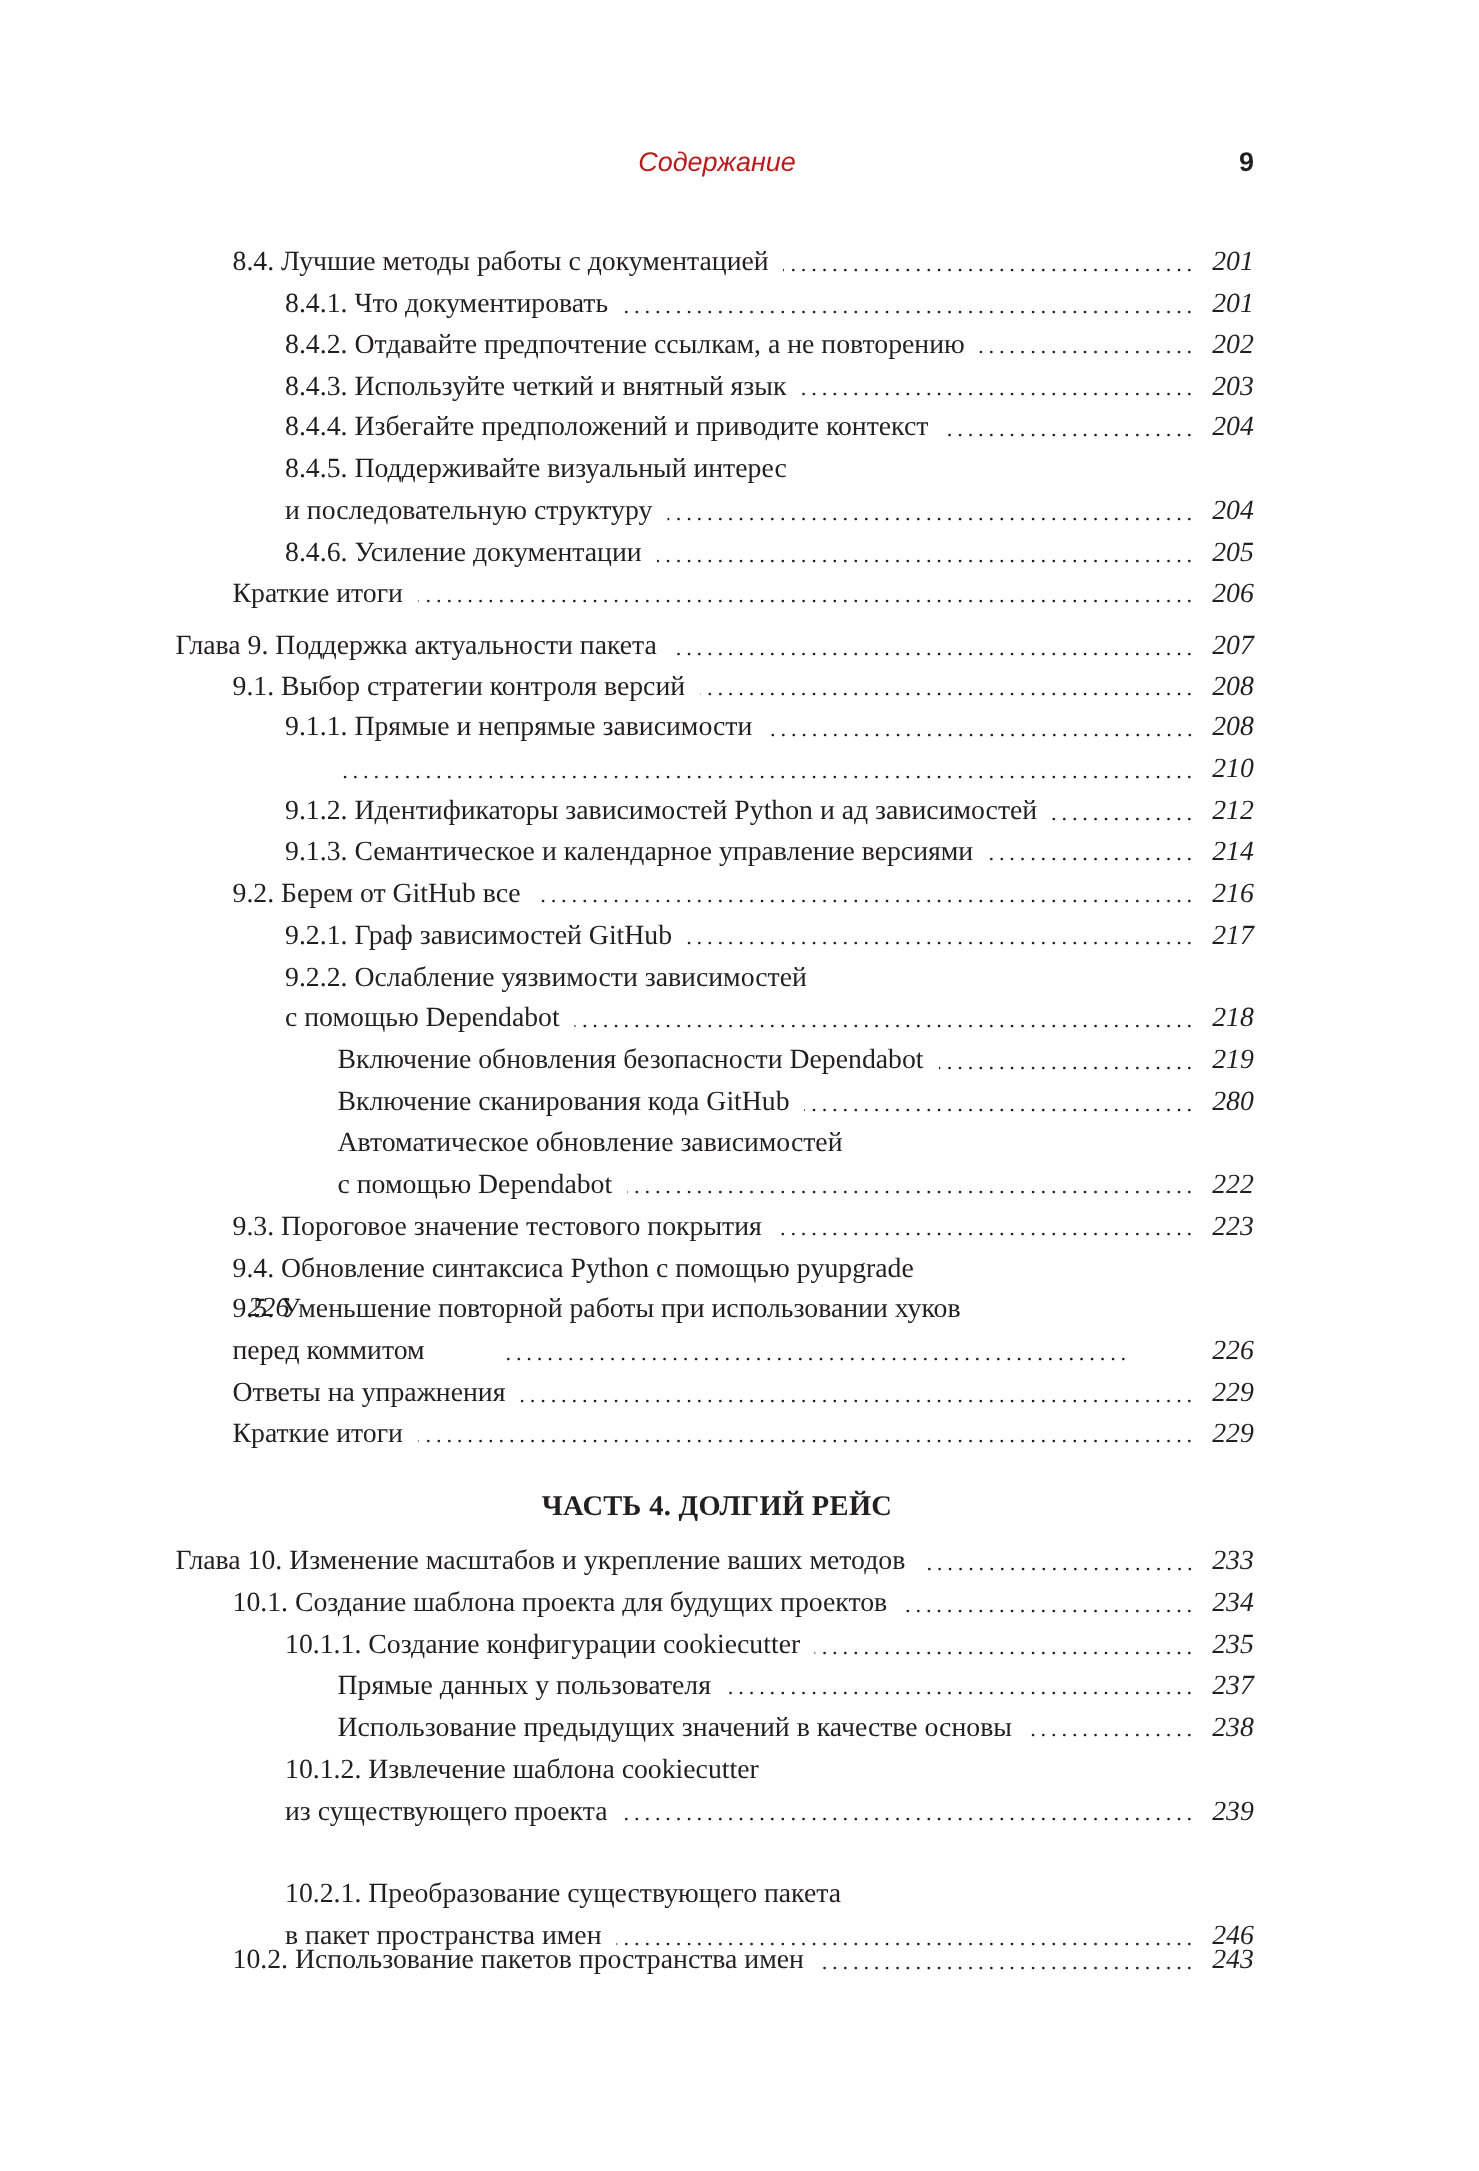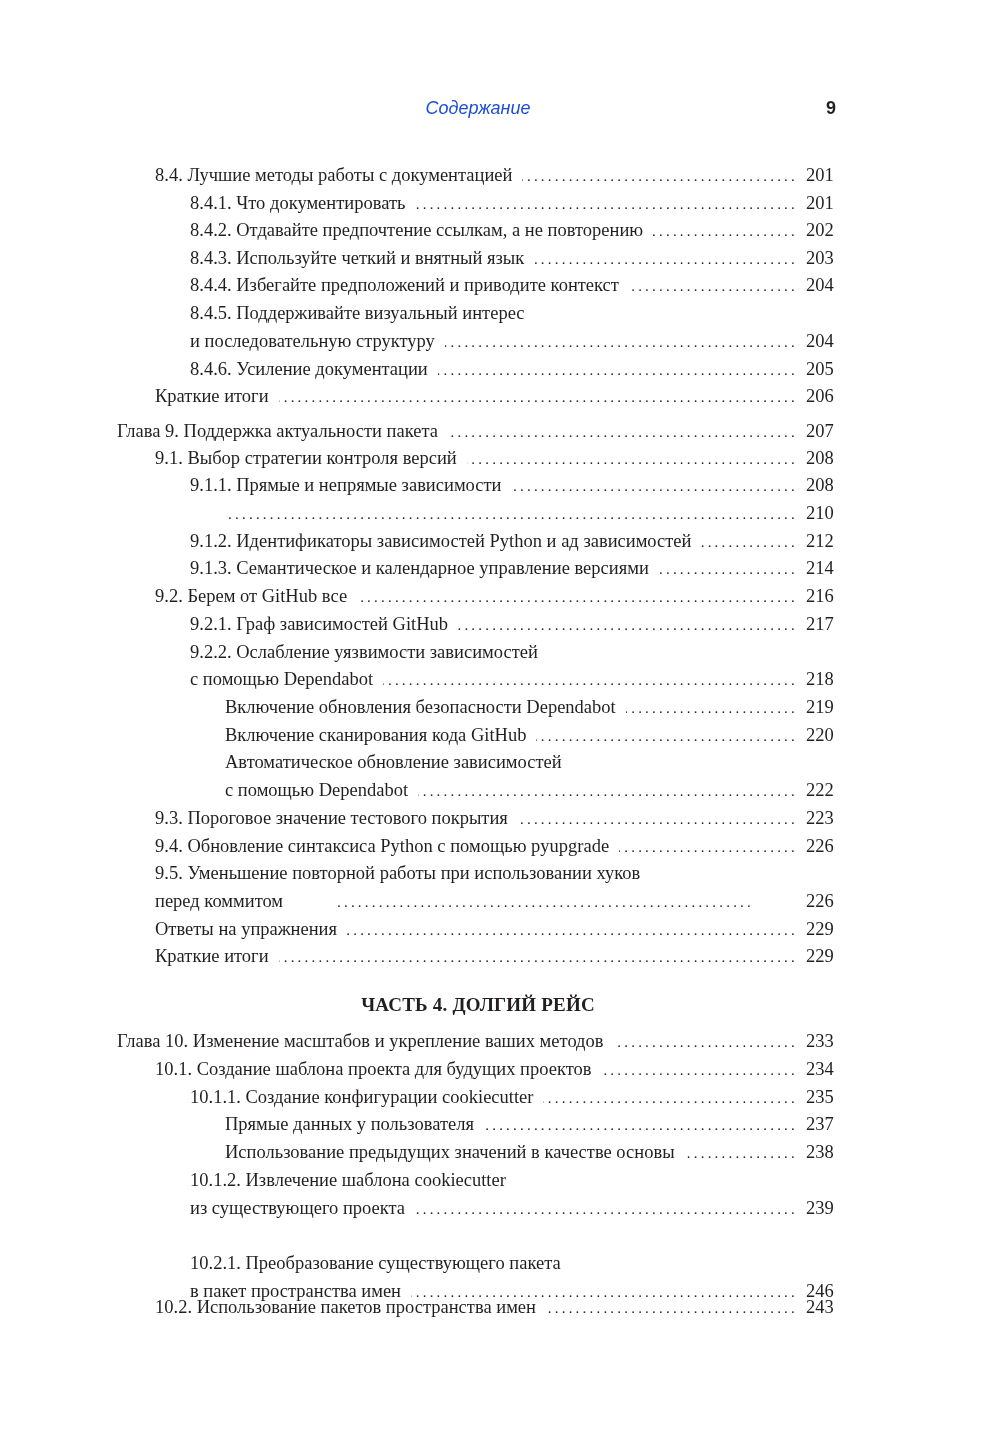--- a/index.html
+++ b/index.html
@@ -1,30 +1,30 @@
 <!DOCTYPE html>
 <html><head>
 <meta charset="utf-8">
 <style>
   html, body { margin:0; padding:0; background:#ffffff; }
   body { width:986px; height:1447px; position:relative; overflow:hidden;
          font-family:"Liberation Serif","DejaVu Serif",serif; color:#231f20; }
   .running-head { position:absolute; top:98px; left:0; width:986px; height:26px; }
   .rh-title { position:absolute; left:0; width:956px; text-align:center; top:0;
               font-family:"Liberation Sans","DejaVu Sans",sans-serif; font-style:italic;
-              font-size:18px; color:#1d4ed8; }
+              font-size:18px; color:#b91c1c; }
   .rh-page { position:absolute; left:826px; top:0;
              font-family:"Liberation Sans","DejaVu Sans",sans-serif; font-weight:bold; font-size:18px; }
   .toc { position:absolute; left:0; top:0; width:986px; }
   .row { position:absolute; height:26px; display:flex; align-items:baseline;
          font-size:18.5px; line-height:26px; white-space:nowrap; }
   .row .lbl { flex:0 0 auto; padding-right:10px; }
   .row .dots { flex:1 1 auto; overflow:hidden; letter-spacing:3.2px; color:#231f20;
                font-size:15px; text-align:right; direction:rtl; }
-  .row .pg { flex:0 0 auto; padding-left:8px; text-align:left; min-width:32px; }
+  .row .pg { flex:0 0 auto; padding-left:8px; text-align:center; min-width:32px;font-style:italic; }
   .row.nodots .dots { visibility:hidden; }
   .row.nodots .pg { visibility:hidden; }
   .part-heading { position:absolute; top:994px; left:0; width:956px; text-align:center;
                   font-weight:bold; font-size:19px; letter-spacing:0.2px; }
 </style>
 </head>
 <body>
 
 <div class="running-head">
   <span class="rh-title">Содержание</span>
@@ -127,38 +127,38 @@
       <span class="pg">218</span>
     </div>
     <div class="row" style="left: 225px; width: 613px; top: 694px;">
       <span class="lbl">Включение обновления безопасности Dependabot</span>
       <span class="dots">................................................................................................................</span>
       <span class="pg">219</span>
     </div>
     <div class="row" style="left: 225px; width: 613px; top: 722px;">
       <span class="lbl">Включение сканирования кода GitHub</span>
       <span class="dots">................................................................................................................</span>
-      <span class="pg">220</span>
+      <span class="pg">280</span>
     </div>
     <div class="row nodots" style="left: 225px; width: 613px; top: 749px;">
       <span class="lbl">Автоматическое обновление зависимостей</span>
       <span class="dots">................................................................................................................</span>
       <span class="pg"></span>
     </div>
     <div class="row" style="left: 225px; width: 613px; top: 777px;">
       <span class="lbl">с помощью Dependabot</span>
       <span class="dots">................................................................................................................</span>
       <span class="pg">222</span>
     </div>
     <div class="row" style="left: 155px; width: 683px; top: 805px;">
       <span class="lbl">9.3. Пороговое значение тестового покрытия</span>
       <span class="dots">................................................................................................................</span>
       <span class="pg">223</span>
     </div>
-    <div class="row" style="left: 155px; width: 683px; top: 833px;">
+    <div class="row" style="left: 155px; width: 683px; top: 833px; flex-direction: column;">
       <span class="lbl">9.4. Обновление синтаксиса Python с помощью pyupgrade</span>
       <span class="dots">................................................................................................................</span>
       <span class="pg">226</span>
     </div>
     <div class="row nodots" style="left: 155px; width: 683px; top: 860px;">
       <span class="lbl">9.5. Уменьшение повторной работы при использовании хуков</span>
       <span class="dots">................................................................................................................</span>
       <span class="pg"></span>
     </div>
     <div class="row" style="left: 155px; width: 683px; top: 888px; gap: 44px;">

